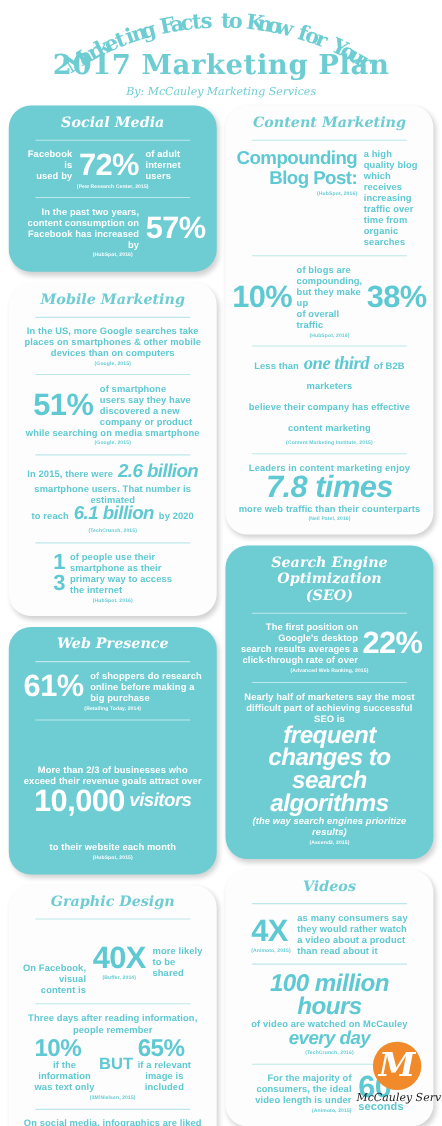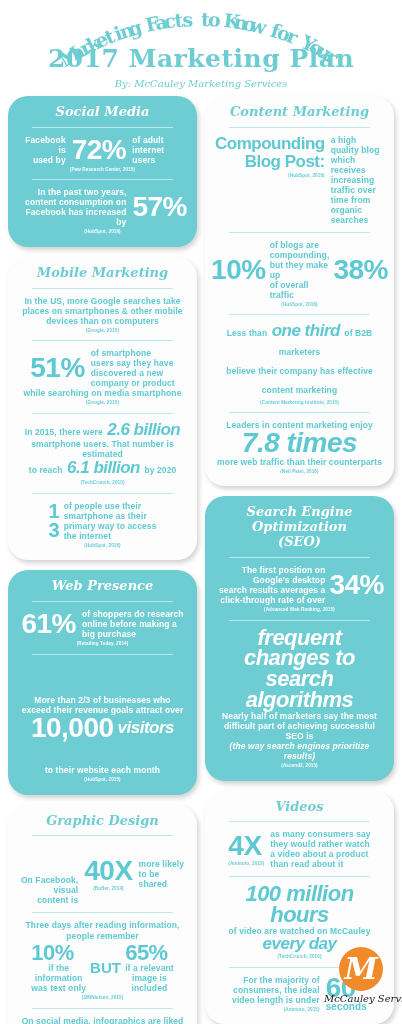--- a/index.html
+++ b/index.html
@@ -301,49 +301,49 @@
           <div class="big" style="white-space: pre-line;">10%</div>
           <div class="body-txt pre" style="text-align: left; white-space: pre-line;">of blogs are compounding,
 but they make up
 of overall traffic</div>
           <div class="big" style="white-space: pre-line;">38%</div>
         </div>
         <div class="stat cite">(HubSpot, 2016)</div>
         <div class="rule"></div>
         <div class="stat">
           <span class="body-txt" style="white-space: pre-line;">Less than</span>
-          <span class="big sm ital" style="white-space: pre-line;">one third</span>
+          <span class="big sm ital" style="white-space: pre-line; font-family: Liberation Serif, serif;">one third</span>
           <span class="body-txt pre" style="white-space: pre-line;">of B2B marketers
 believe their company has effective
 content marketing</span>
         </div>
         <div class="stat cite">(Content Marketing Institute, 2015)</div>
         <div class="rule"></div>
         <div class="stat body-txt" style="white-space: pre-line;">Leaders in content marketing enjoy</div>
         <div class="stat big ital" style="white-space: pre-line;">7.8 times</div>
         <div class="stat body-txt" style="white-space: pre-line;">more web traffic than their counterparts</div>
         <div class="stat cite">(Neil Patel, 2016)</div>
       </div>
 
       <div class="card teal">
         <div class="card-title pre" style="white-space: pre-line;">Search Engine Optimization
 (SEO)</div>
         <div class="rule"></div>
         <div class="row tight">
           <div class="left body-txt pre" style="white-space: pre-line;">The first position on Google's desktop
 search results averages a
 click-through rate of over</div>
-          <div class="big" style="white-space: pre-line;">34%</div>
+          <div class="big" style="white-space: pre-line;">22%</div>
         </div>
         <div class="stat cite">(Advanced Web Ranking, 2015)</div>
         <div class="rule"></div>
+        <div class="stat body-txt pre" style="white-space: pre-line;">Nearly half of marketers say the most
+difficult part of achieving successful SEO is</div>
         <div class="stat big md ital pre" style="white-space: pre-line;">frequent changes to
 search algorithms</div>
-        <div class="stat body-txt pre" style="white-space: pre-line;">Nearly half of marketers say the most
-difficult part of achieving successful SEO is</div>
         <div class="stat body-txt ital" style="white-space: pre-line;">(the way search engines prioritize results)</div>
         <div class="stat cite">(Ascend2, 2015)</div>
       </div>
 
       <div class="card white">
         <div class="card-title" style="white-space: pre-line;">Videos</div>
         <div class="rule"></div>
         <div class="row">
           <div>
             <div class="big" style="white-space: pre-line;">4X</div>

